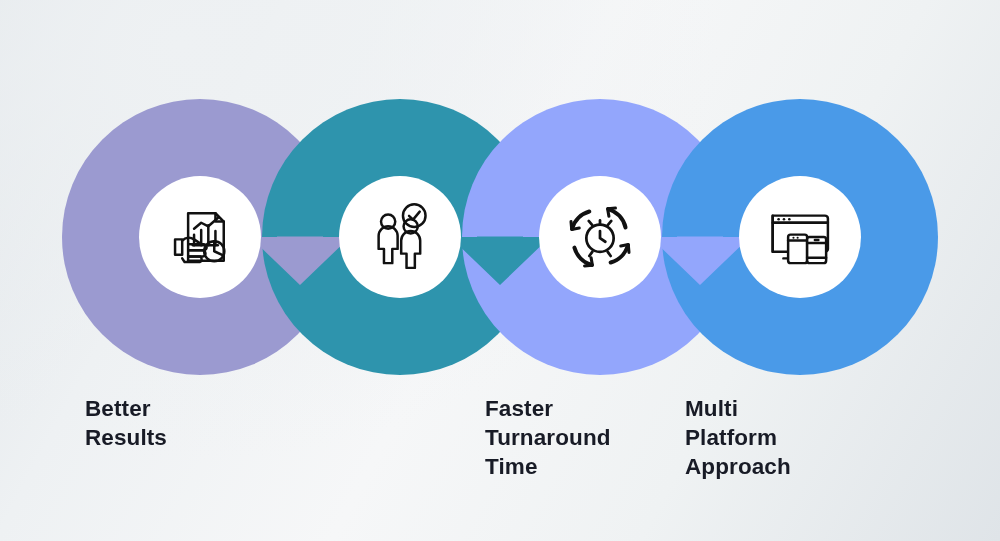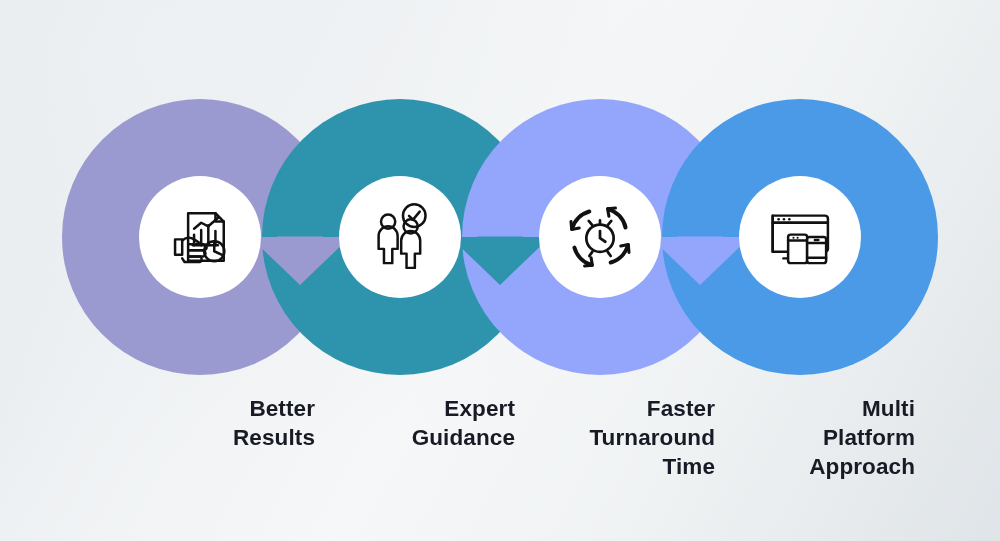--- a/index.html
+++ b/index.html
@@ -25,21 +25,21 @@
   #stage-svg {
     position: absolute;
     left: 0;
     top: 0;
     width: 1000px;
     height: 541px;
   }
   .node-label {
     position: absolute;
     width: 230px;
-    text-align: right;
+    text-align: left;
     font-family: "Liberation Sans", sans-serif;
     font-weight: bold;
     font-size: 22.5px;
     line-height: 29px;
     letter-spacing: 0.1px;
     color: #181b26;
     white-space: pre-line;
     top: 394px;
   }
   .icon-holder {
@@ -141,22 +141,20 @@
       <circle cx="26.5" cy="32.6" r="0.9" fill="#111111" stroke="none"></circle>
       <circle cx="30" cy="32.6" r="0.9" fill="#111111" stroke="none"></circle>
       <path d="M40 32 H52 A2 2 0 0 1 54 34 V52 A2 2 0 0 1 52 54 H40 A2 2 0 0 1 38 52 V34 A2 2 0 0 1 40 32 Z" fill="#ffffff"></path>
       <path d="M38 37 H54 M38 49.5 H54"></path>
       <path d="M44.5 34.5 H47.5"></path>
     </svg>
   </div>
 
   <div class="node-label" id="label-slot-0" style="left: 85px; color: rgb(24, 27, 38);">Better
 Results</div>
-  <div class="node-label" id="label-slot-1" style="left: 285px; color: rgb(24, 27, 38);">Expert
-Guidance</div>
   <div class="node-label" id="label-slot-3" style="left: 685px; color: rgb(24, 27, 38);">Multi
 Platform
 Approach</div>
   <div class="node-label" id="label-slot-2" style="left: 485px; color: rgb(24, 27, 38);">Faster
 Turnaround
 Time</div>
 
 </div>
 
 </body></html>

